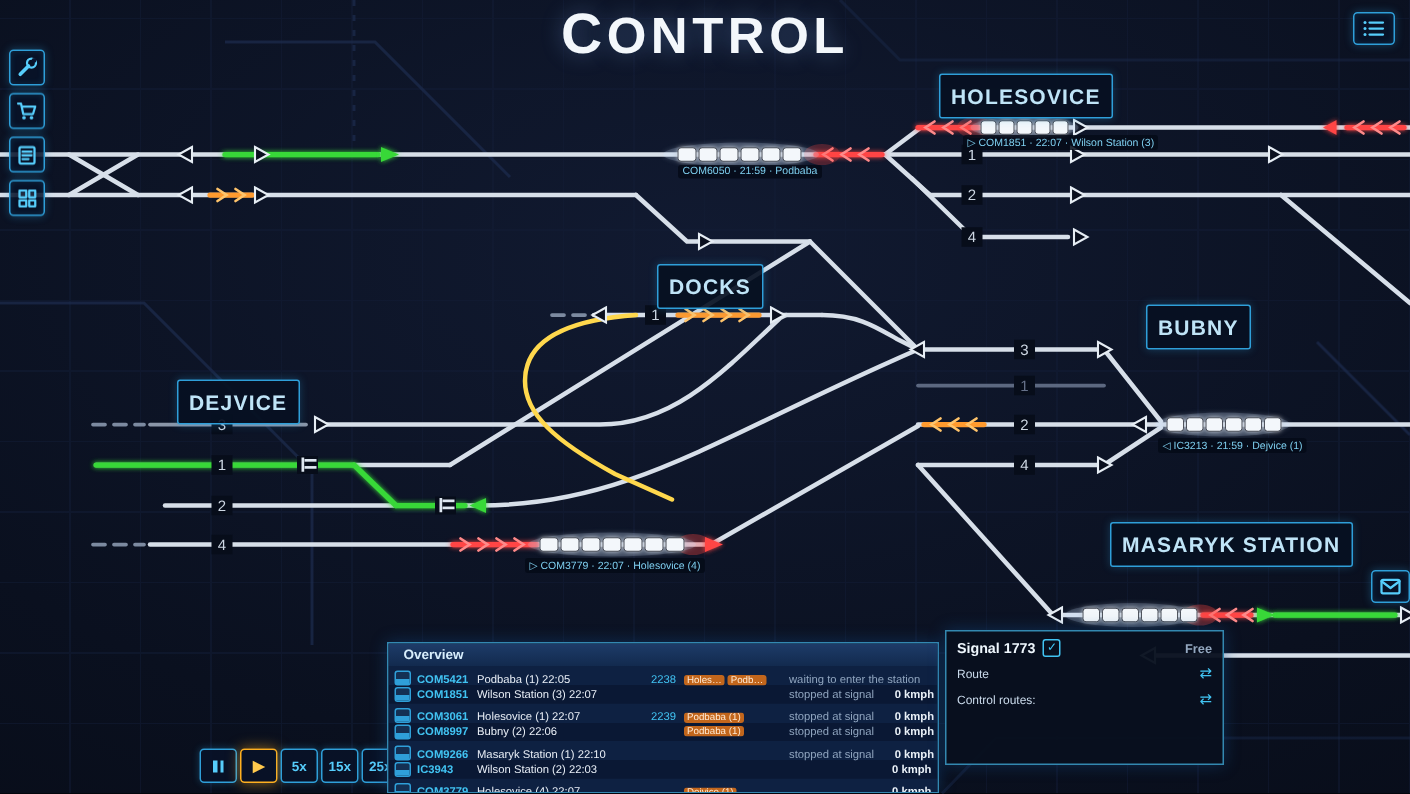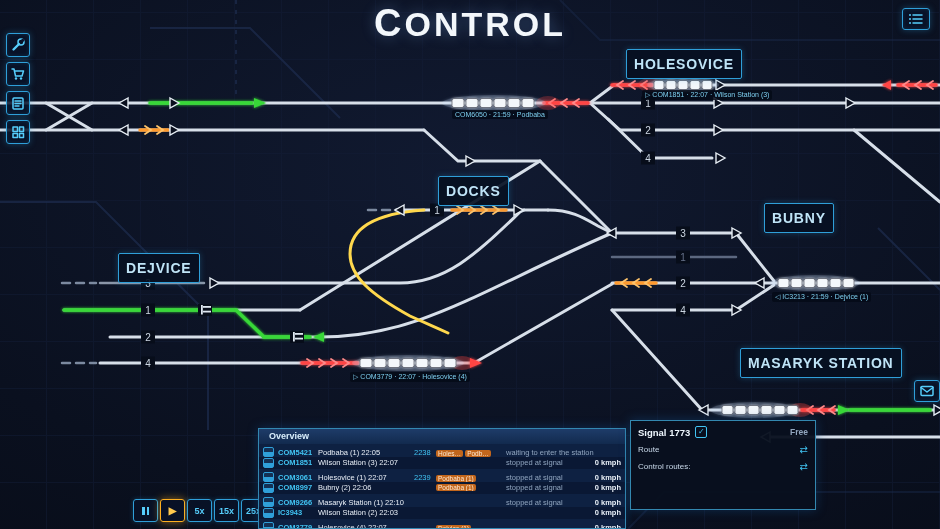--- a/index.html
+++ b/index.html
@@ -41,21 +41,21 @@
   .ov-panel{position:absolute;left:258px;top:428px;width:368px;height:101px;overflow:hidden;
     background:rgba(9,20,40,.97);border:1px solid rgba(62,166,214,.8);box-shadow:0 0 10px rgba(20,80,140,.45);box-sizing:border-box;}
   .ov-head{height:15px;background:linear-gradient(#1e3c69,#122a4e);color:#d8eefc;font-size:9px;font-weight:bold;
     padding:2px 10px;box-sizing:border-box;}
   .ov-row{display:flex;align-items:center;height:12.5px;padding:0 4px;font-size:7.5px;background:#0a1834;}
   .ov-row.alt{background:#0e2142;align-items:flex-end;}
   .tr-ic{flex:0 0 9px;height:8px;border:1px solid #2f9fd9;border-radius:2px;margin-right:4px;
     background:linear-gradient(#143054 55%, #2f9fd9 55%);}
   .ov-id{flex:0 0 40px;color:#41c3f2;font-weight:bold;}
   .ov-dest{flex:0 0 96px;color:#e8eef6;white-space:nowrap;overflow:hidden;}
-  .ov-num{flex:0 0 22px;color:#41c3f2;}
+  .ov-num{flex:0 0 22px;color:#41c3f2;margin-left:20px;}
   .ov-chips{flex:0 0 70px;display:flex;gap:2px;overflow:hidden;}
   .chip{background:#c2661c;color:#ffe9d2;font-size:6.5px;padding:0 2px;border-radius:2px;white-space:nowrap;}
   .ov-status{flex:1;color:#90a5bf;white-space:nowrap;}
   .ov-speed{flex:0 0 40px;text-align:right;color:#eaf1f8;font-weight:bold;}
   .sig-panel{position:absolute;left:630px;top:420px;width:186px;height:90px;box-sizing:border-box;
     background:rgba(8,16,30,.96);border:1px solid rgba(62,166,214,.8);box-shadow:0 0 10px rgba(20,80,140,.45);}
   .sig-head{display:flex;align-items:center;gap:5px;padding:5px 7px 3px;}
   .sig-title{font-size:9.5px;font-weight:bold;color:#eef6fd;}
   .sig-check{width:10px;height:10px;border:1px solid #41c3f2;border-radius:2px;color:#41c3f2;
     font-size:8px;line-height:9px;text-align:center;}

